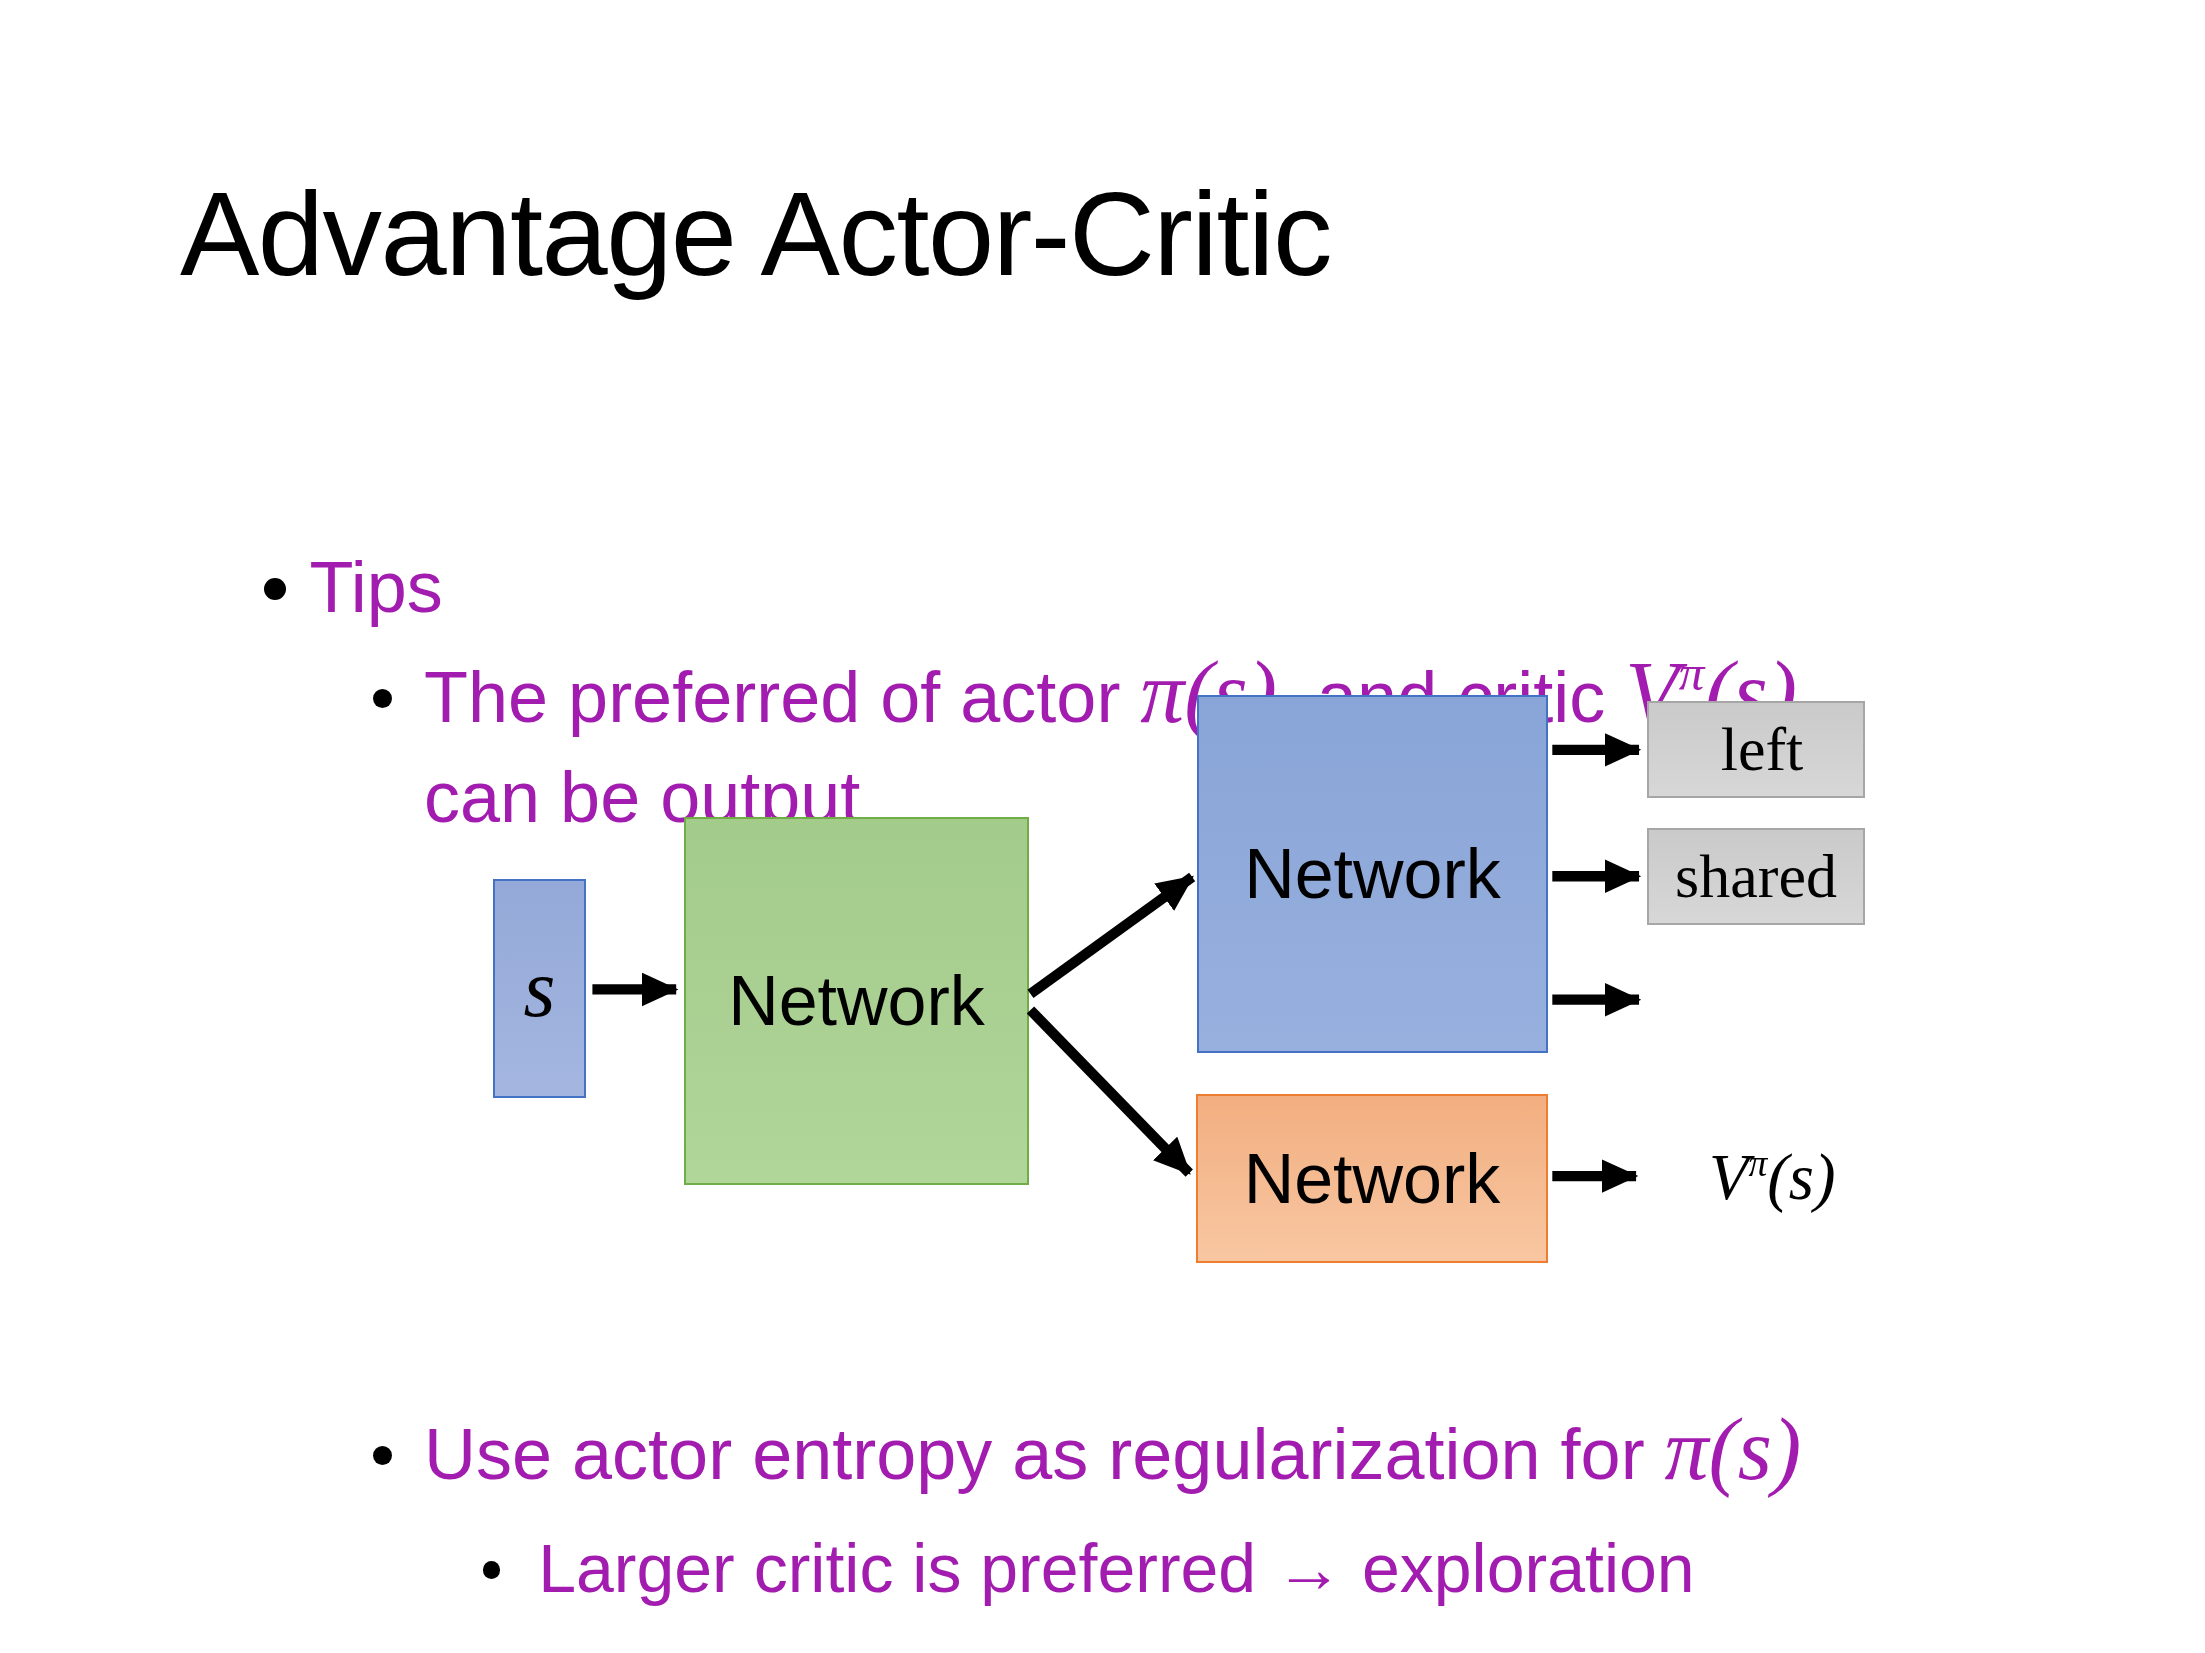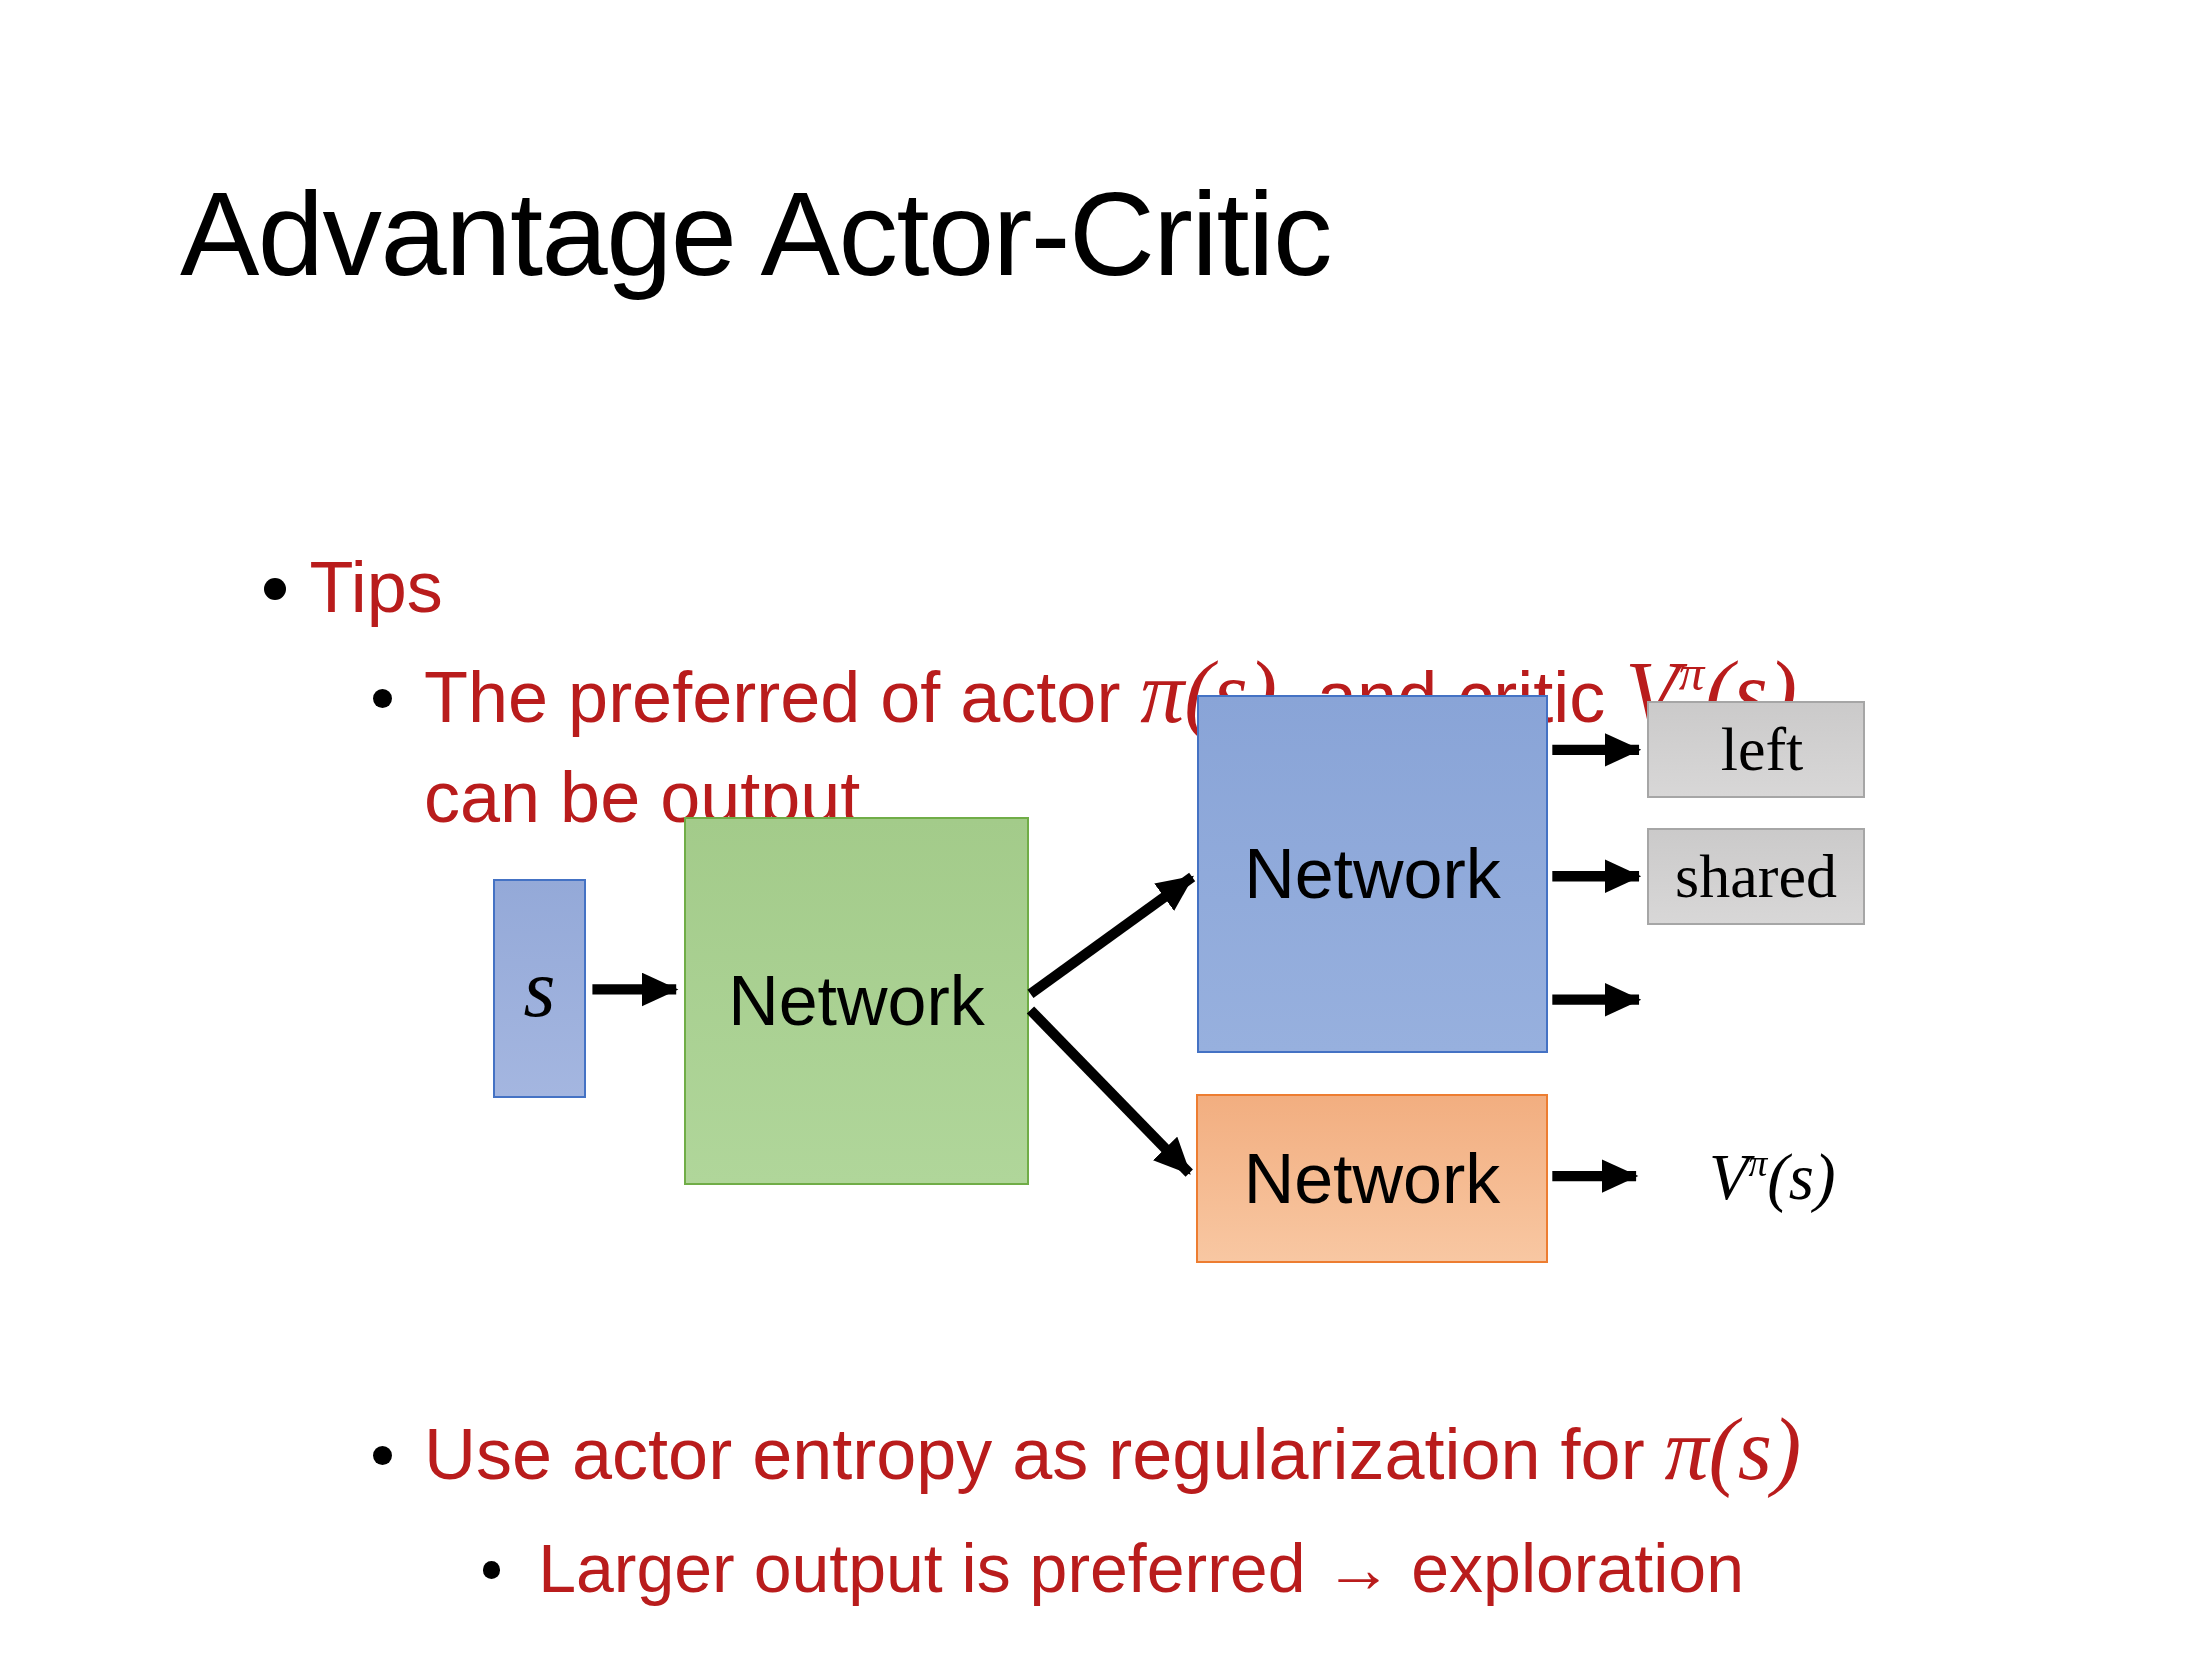--- a/index.html
+++ b/index.html
@@ -9,21 +9,21 @@
     height: 1654px;
     background: #ffffff;
     overflow: hidden;
     font-family: "Liberation Sans", sans-serif;
     color: #000000;
   }
   .line {
     position: absolute;
     white-space: pre;
     line-height: 1.25;
-    color: #b91c1c;
+    color: #a21caf;
   }
   .title {
     position: absolute;
     left: 180px;
     top: 166px;
     font-size: 119px;
     font-weight: 400;
     line-height: 1.15;
     letter-spacing: -1.5px;
     white-space: pre;
@@ -170,17 +170,17 @@
     <line x1="2112" y1="1192" x2="2230" y2="1192" stroke="#000000" stroke-width="14" marker-end="url(#ah)"></line>
     <line x1="2112" y1="1360" x2="2230" y2="1360" stroke="#000000" stroke-width="14" marker-end="url(#ah)"></line>
     <line x1="2112" y1="1600" x2="2226" y2="1600" stroke="#000000" stroke-width="14" marker-end="url(#ah)"></line>
   </svg>
 
   <div class="line fs-body" style="left:293px; top:1319px;">
     <span class="bullet b-l2"></span><span>Use actor entropy as regularization for </span><span class="m">π(s)</span>
   </div>
 
   <div class="line fs-sub" style="left:407px; top:1441px;">
-    <span class="bullet b-l3"></span><span>Larger output is preferred → exploration</span>
+    <span class="bullet b-l3"></span><span>Larger critic is preferred → exploration</span>
   </div>
 
 </div>
 
 
 </body></html>

